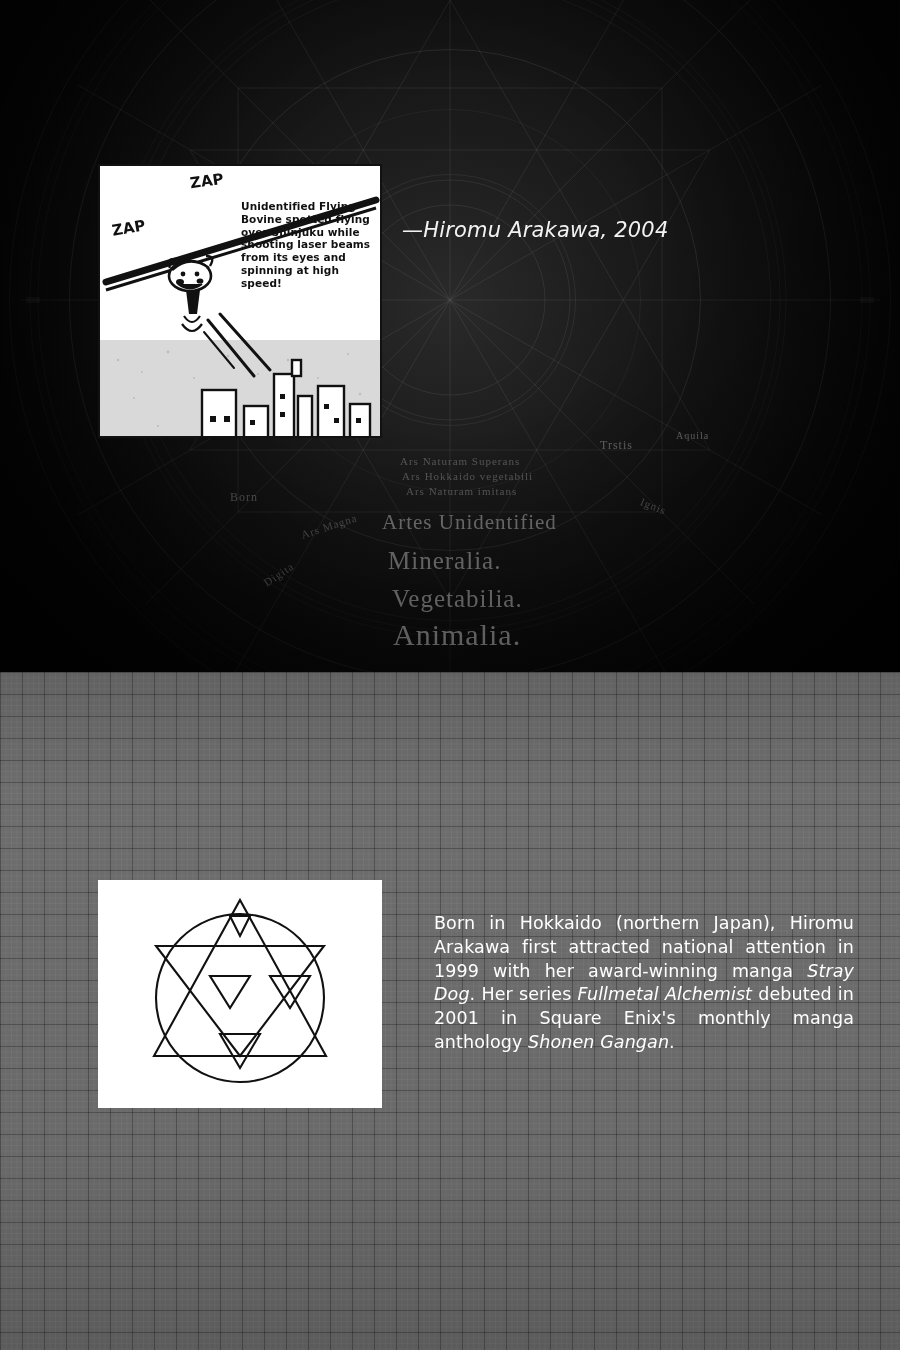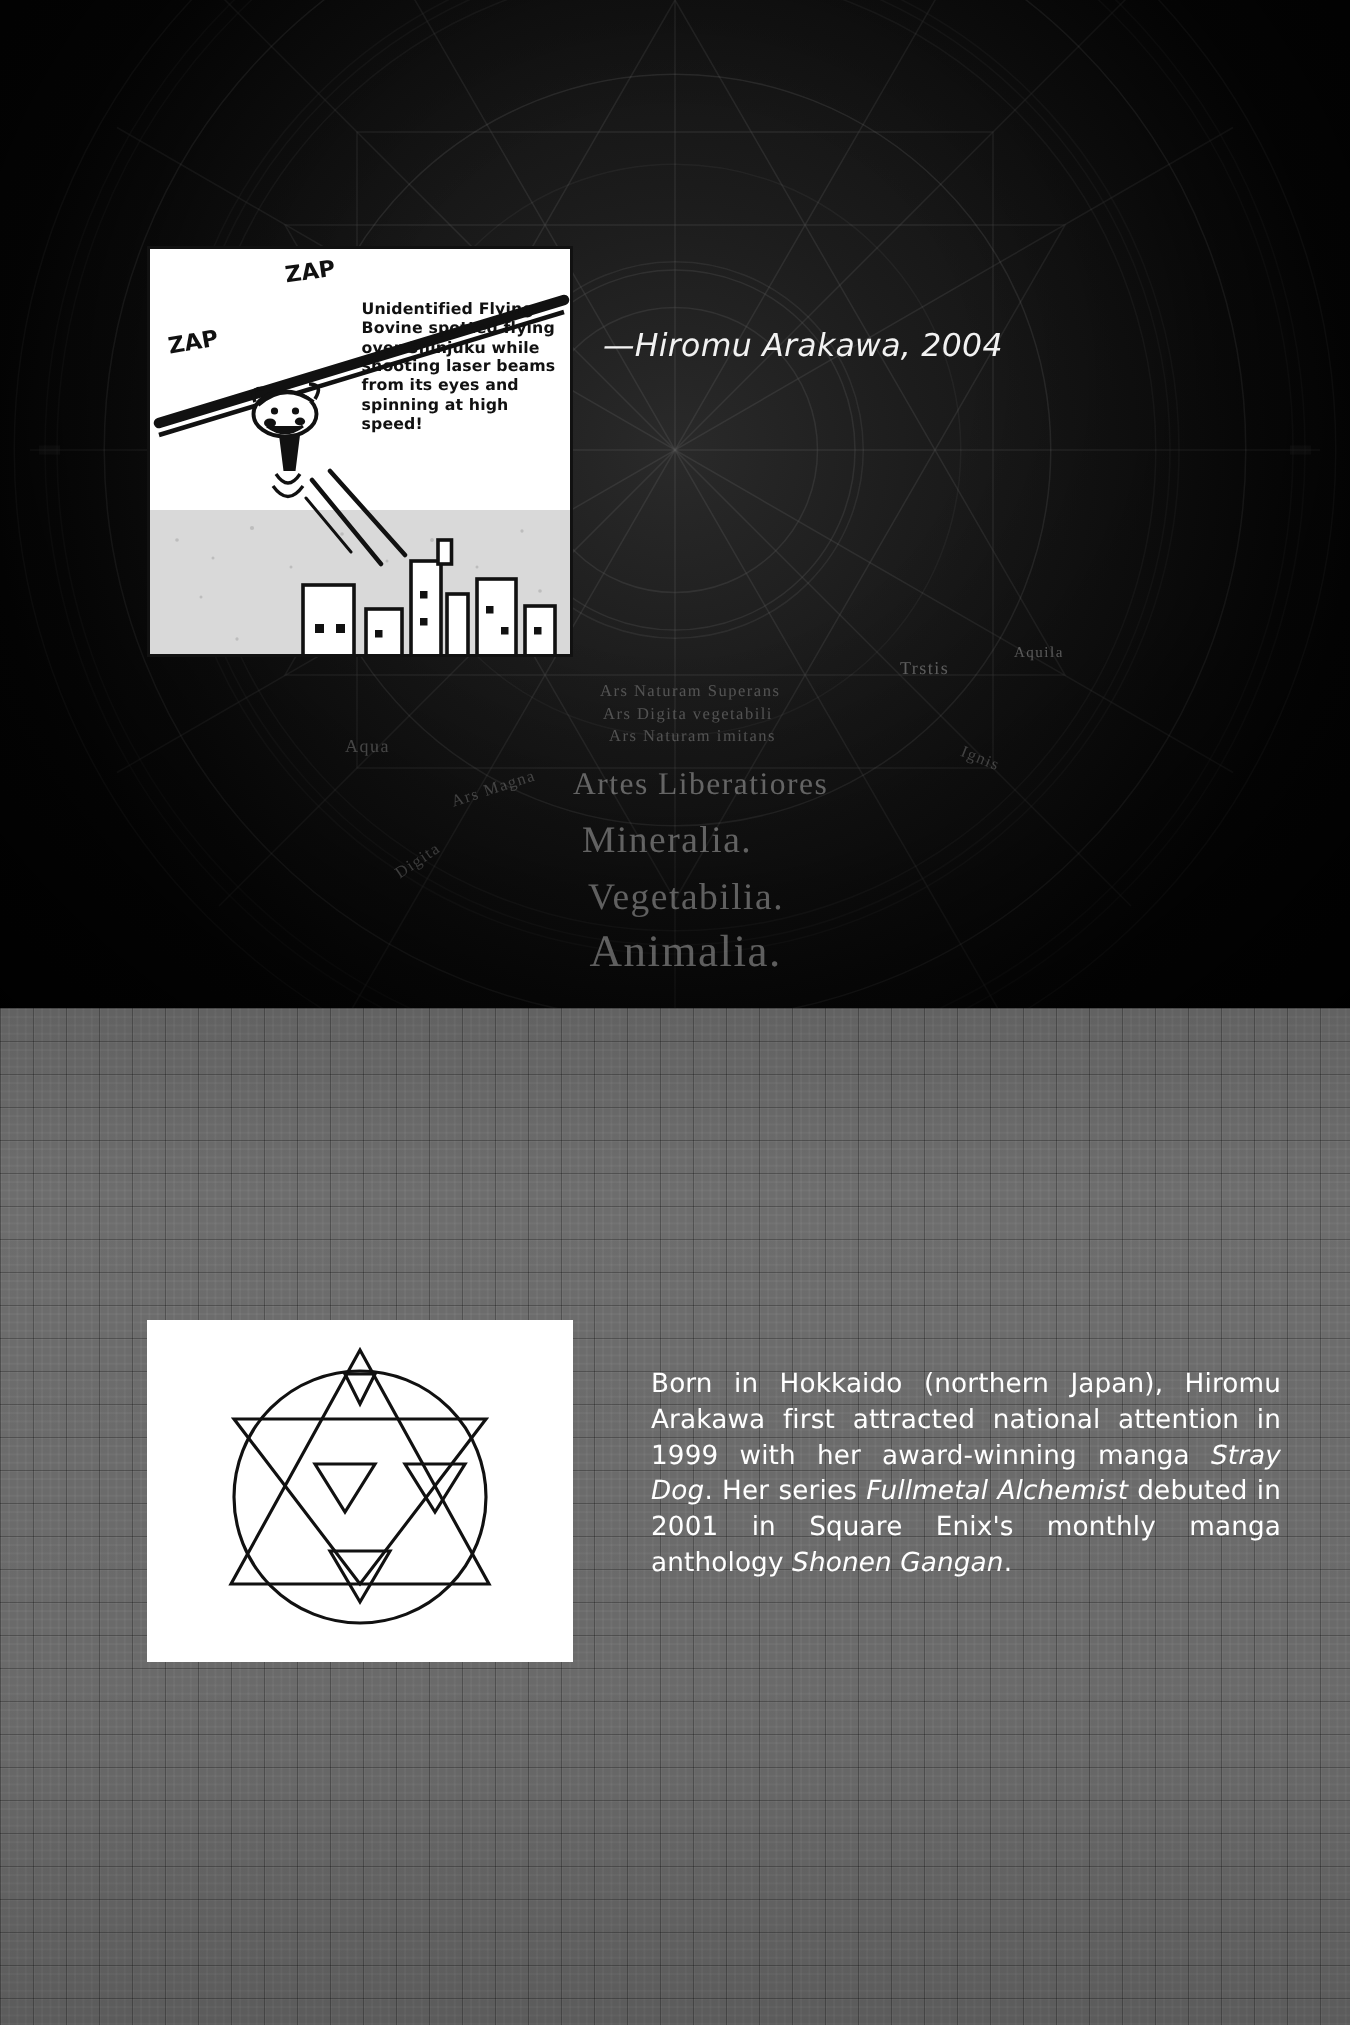--- a/index.html
+++ b/index.html
@@ -243,30 +243,30 @@
           <rect x="-3" y="-424" width="6" height="14"></rect>
           <rect x="-3" y="410" width="6" height="14"></rect>
           <rect x="-424" y="-3" width="14" height="6"></rect>
           <rect x="410" y="-3" width="14" height="6"></rect>
         </g>
       </g>
     </svg>
 
     <div class="vignette"></div>
 
-    <span class="latin l1">Artes Liberatiores</span>
+    <span class="latin l1">Artes Unidentified</span>
     <span class="latin l2">Mineralia.</span>
     <span class="latin l3">Vegetabilia.</span>
     <span class="latin l4">Animalia.</span>
     <span class="latin s1">Trstis</span>
     <span class="latin s2">Aquila</span>
     <span class="latin s3">Ars Naturam Superans</span>
-    <span class="latin s4">Ars Digita vegetabili</span>
+    <span class="latin s4">Ars Hokkaido vegetabili</span>
     <span class="latin s5">Ars Naturam imitans</span>
-    <span class="latin s6">Aqua</span>
+    <span class="latin s6">Born</span>
     <span class="latin s7">Ars Magna</span>
     <span class="latin s8">Ignis</span>
     <span class="latin s9">Digita</span>
 
     <div id="zap-panel">
       <svg width="284" height="274" viewBox="0 0 284 274">
         <rect x="0" y="0" width="284" height="274" fill="#ffffff"></rect>
 
         <g fill="#d9d9d9">
           <rect x="0" y="176" width="284" height="98"></rect>

